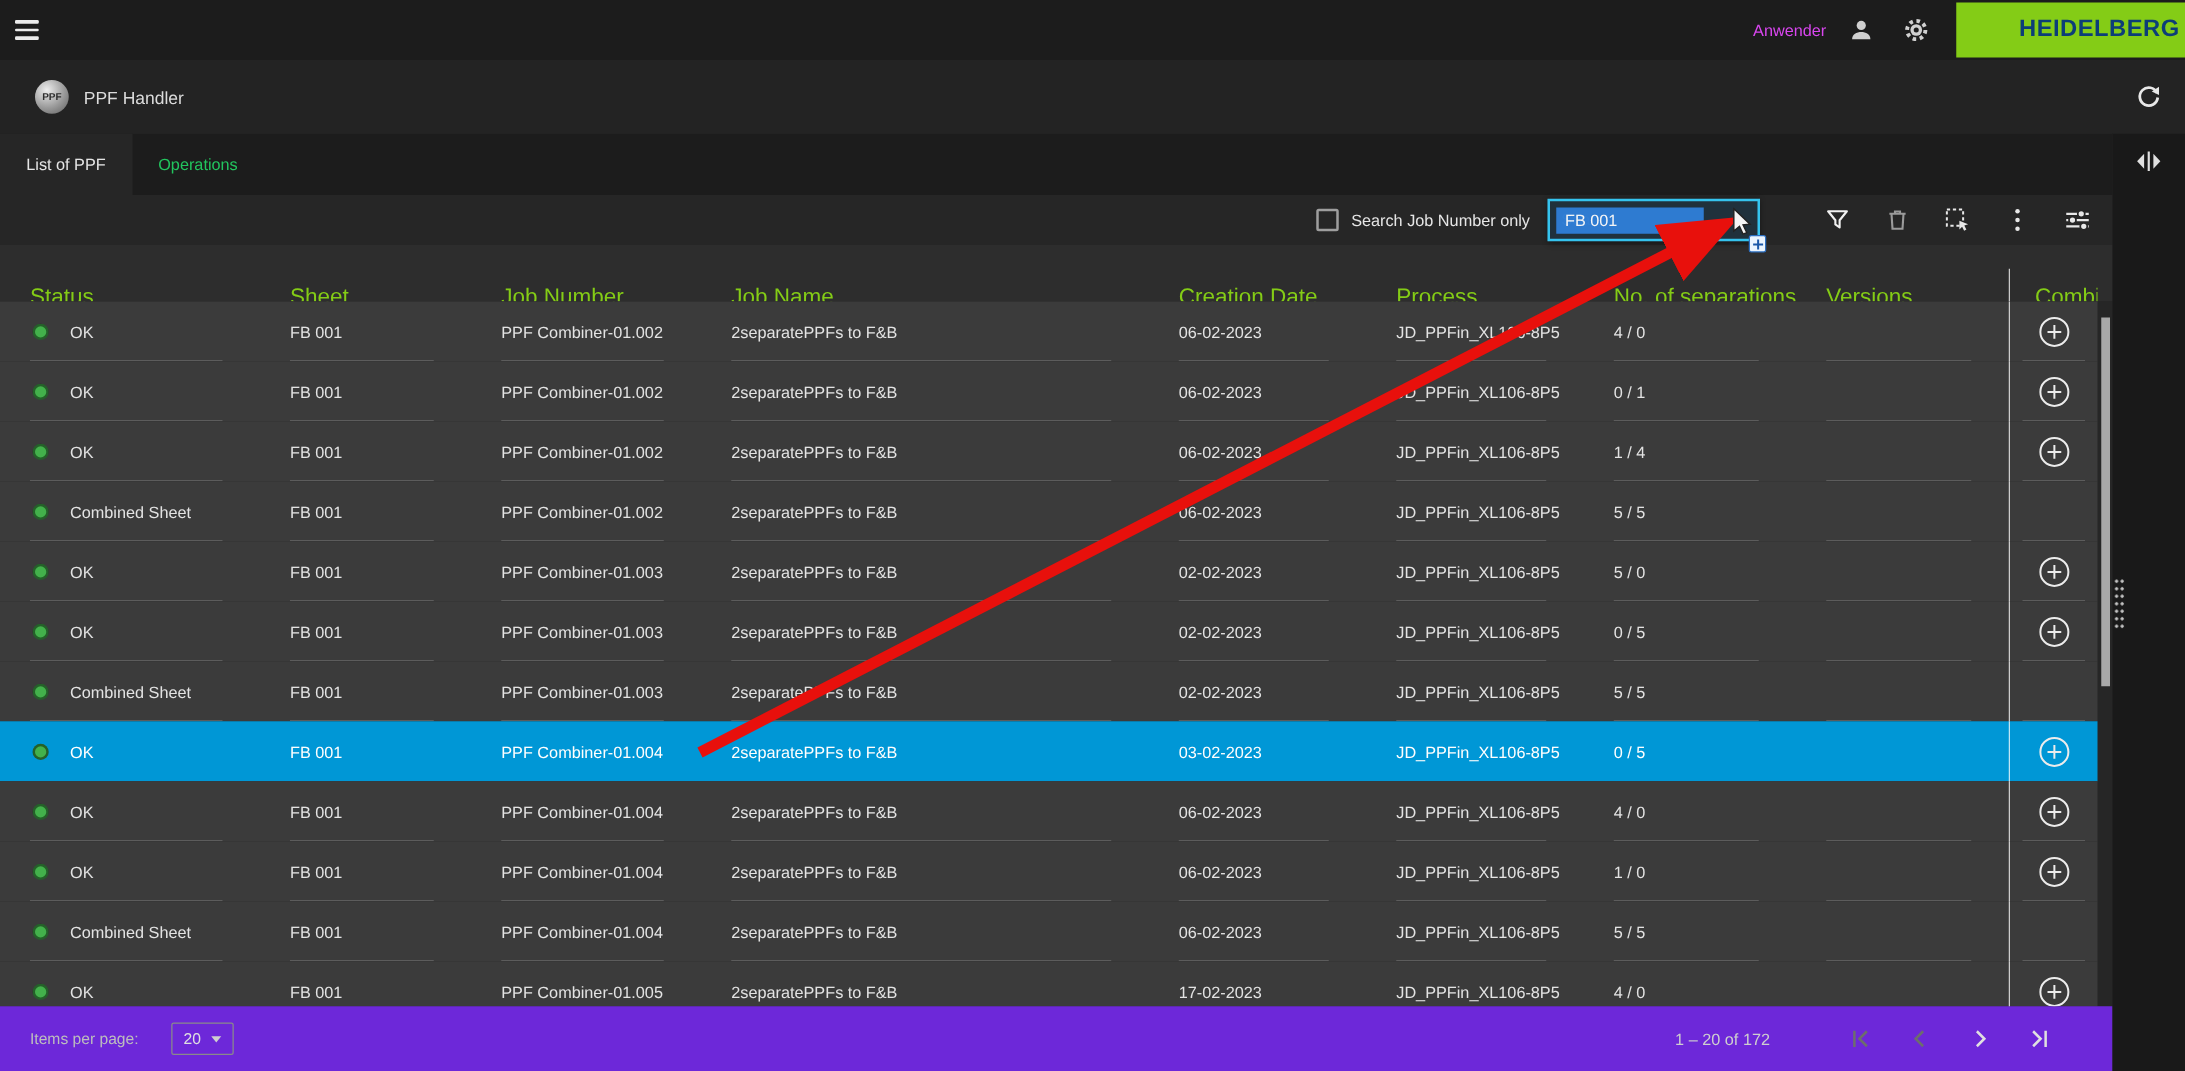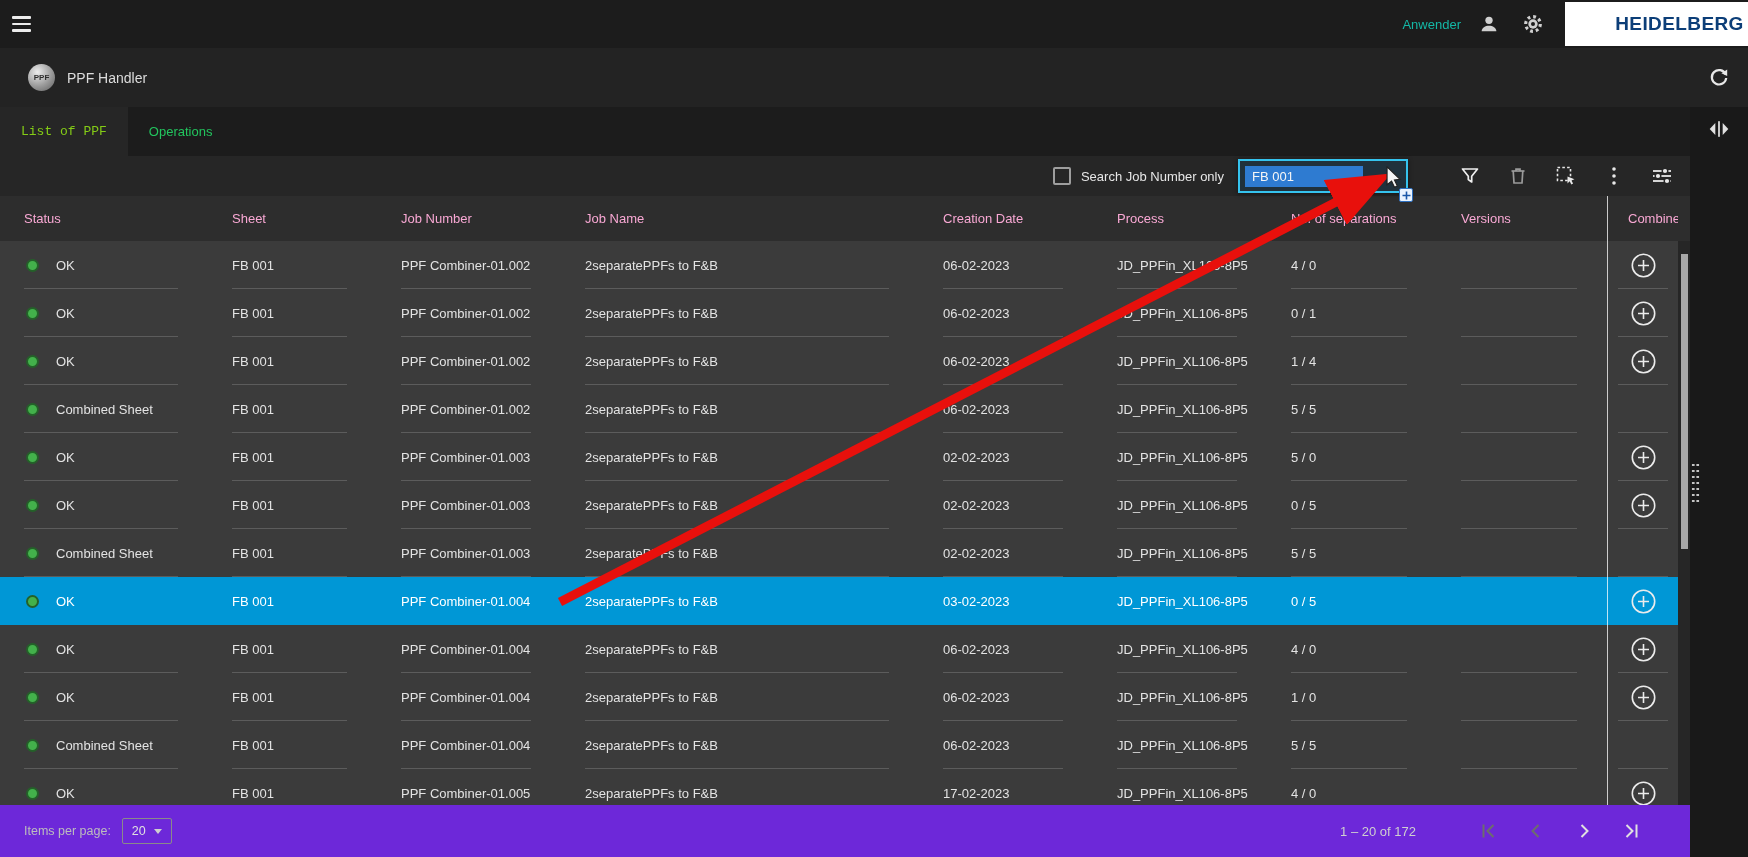--- a/index.html
+++ b/index.html
@@ -13,24 +13,24 @@
   .screen { position: relative; width: 1748px; height: 857px; background: #262626; }
 
   
   .topbar {
     height: 48px; background: #1c1c1c;
     display: flex; align-items: center; padding-left: 12px;
   }
   .hamburger { width: 34px; height: 34px; display: flex; flex-direction: column; justify-content: center; gap: 4px; cursor: pointer; }
   .hamburger span { display: block; width: 19px; height: 2.4px; background: #ececec; border-radius: 1px; }
   .topbar-spacer { flex: 1; }
-  .user-name { color: #14b8a6; font-size: 13px; margin-right: 16px; }
+  .user-name { color: #d946ef; font-size: 13px; margin-right: 16px; }
   .top-icon { width: 24px; height: 24px; display: flex; align-items: center; justify-content: center; margin-right: 20px; cursor: pointer; }
   .brand {
-    width: 183px; height: 44px; background: #ffffff;
+    width: 183px; height: 44px; background: #84cc16;
     display: flex; align-items: center; justify-content: center;
     font-weight: 700; font-size: 19px; letter-spacing: 0.4px;
     color: var(--brand-blue, #0c3e78);
     padding-left: 46px;
   }
 
   
   .app-row { height: 59px; background: #232323; display: flex; align-items: center; padding: 0 16px 0 28px; }
   .ppf-badge {
     width: 27px; height: 27px; border-radius: 50%;
@@ -50,21 +50,21 @@
   .split-icon { position: absolute; top: 9px; left: 50%; transform: translateX(-50%); width: 26px; height: 26px; cursor: pointer; }
   .grip {
     position: absolute; left: 1px; top: 355px; width: 9px; height: 42px; cursor: col-resize;
     background-image: radial-gradient(circle, #c4c4c4 1.1px, transparent 1.4px);
     background-size: 4.5px 6px;
   }
 
   
   .tabbar { height: 49px; background: #1c1c1c; display: flex; }
   .tab { padding: 0 21px; line-height: 49px; font-size: 13px; color: #22c55e; cursor: pointer; white-space: nowrap; }
-  .tab.active { background: #262626; color: #84cc16; font-family: Liberation Mono, monospace; }
+  .tab.active { background: #262626; color: #e5e5e5; }
 
   
   .toolbar {
     height: 40px; background: #262626;
     display: flex; align-items: center; justify-content: flex-end;
     padding-right: 16px;
   }
   .checkbox {
     width: 18px; height: 18px; border: 2px solid #9e9e9e; border-radius: 2px;
     background: transparent; cursor: pointer; flex: 0 0 auto;
@@ -88,21 +88,21 @@
   .tool-icon { width: 24px; height: 24px; margin-left: 24px; cursor: pointer; display: flex; align-items: center; justify-content: center; flex: 0 0 auto; }
   .tool-icon:first-of-type { margin-left: 0; }
 
   
   .thead, .tr {
     display: grid;
     grid-template-columns: 208px 169px 184px 358px 174px 174px 170px 170px 71px;
     width: 1678px;
   }
   .thead { height: 45px; background: #2d2d2d; align-items: center; flex: 0 0 45px; width: 1690px; padding-right: 12px; }
-  .th { font-size: 13px; color: #f9a8d4; padding-left: 24px; white-space: nowrap; overflow: hidden; }
+  .th { font-size: 18px; color: #84cc16; padding-left: 24px; white-space: nowrap; overflow: hidden; margin-top: 19px; }
   .th.th-combine { border-left: 1px solid rgba(255,255,255,0.75); height: 45px; line-height: 45px; padding-left: 20px; }
 
   .tbody { height: 564px; overflow: hidden; background: #262626; }
   .tr { height: 48px; background: #3b3b3b; align-items: center; cursor: pointer; }
   .td {
     position: relative; height: 48px; display: flex; align-items: center;
     padding-left: 24px; font-size: 13px; color: #e3e3e3; white-space: nowrap; overflow: hidden;
   }
   .td::after {
     content: ""; position: absolute; left: 24px; right: 30px; bottom: 0; height: 1px;
@@ -126,21 +126,21 @@
   .vscroll { position: absolute; right: 0; top: 134px; width: 12px; height: 564px; }
   .vscroll-thumb { position: absolute; top: 13px; right: 2px; width: 7px; height: 295px; background: #a8a8a8; cursor: pointer; }
 
   
   .bottombar {
     height: 52px; background: #6d28d9; display: flex; align-items: center;
     padding: 0 46px 0 24px; flex: 0 0 52px;
   }
   .ipp-label { font-size: 12.5px; color: #bdbdbd; }
   .page-size-select {
-    margin-left: 11px; height: 26px; min-width: 50px; border: 1px solid #8a8a8a; border-radius: 2px;
+    margin-left: 26px; height: 26px; min-width: 50px; border: 1px solid #8a8a8a; border-radius: 2px;
     display: flex; align-items: center; padding: 0 7px 0 9px; gap: 8px;
     font-size: 12.5px; color: #e0e0e0; cursor: pointer;
   }
   .select-caret { width: 0; height: 0; border-left: 4.5px solid transparent; border-right: 4.5px solid transparent; border-top: 5.5px solid #cfcfcf; }
   .bottom-spacer { flex: 1; }
   .range-label { font-size: 13px; color: #cfcfcf; margin-right: 36px; white-space: nowrap; }
   .pager-btn { width: 24px; height: 24px; margin-left: 24px; cursor: pointer; display: flex; align-items: center; justify-content: center; }
   .pager-btn.disabled { cursor: default; }
 
   

